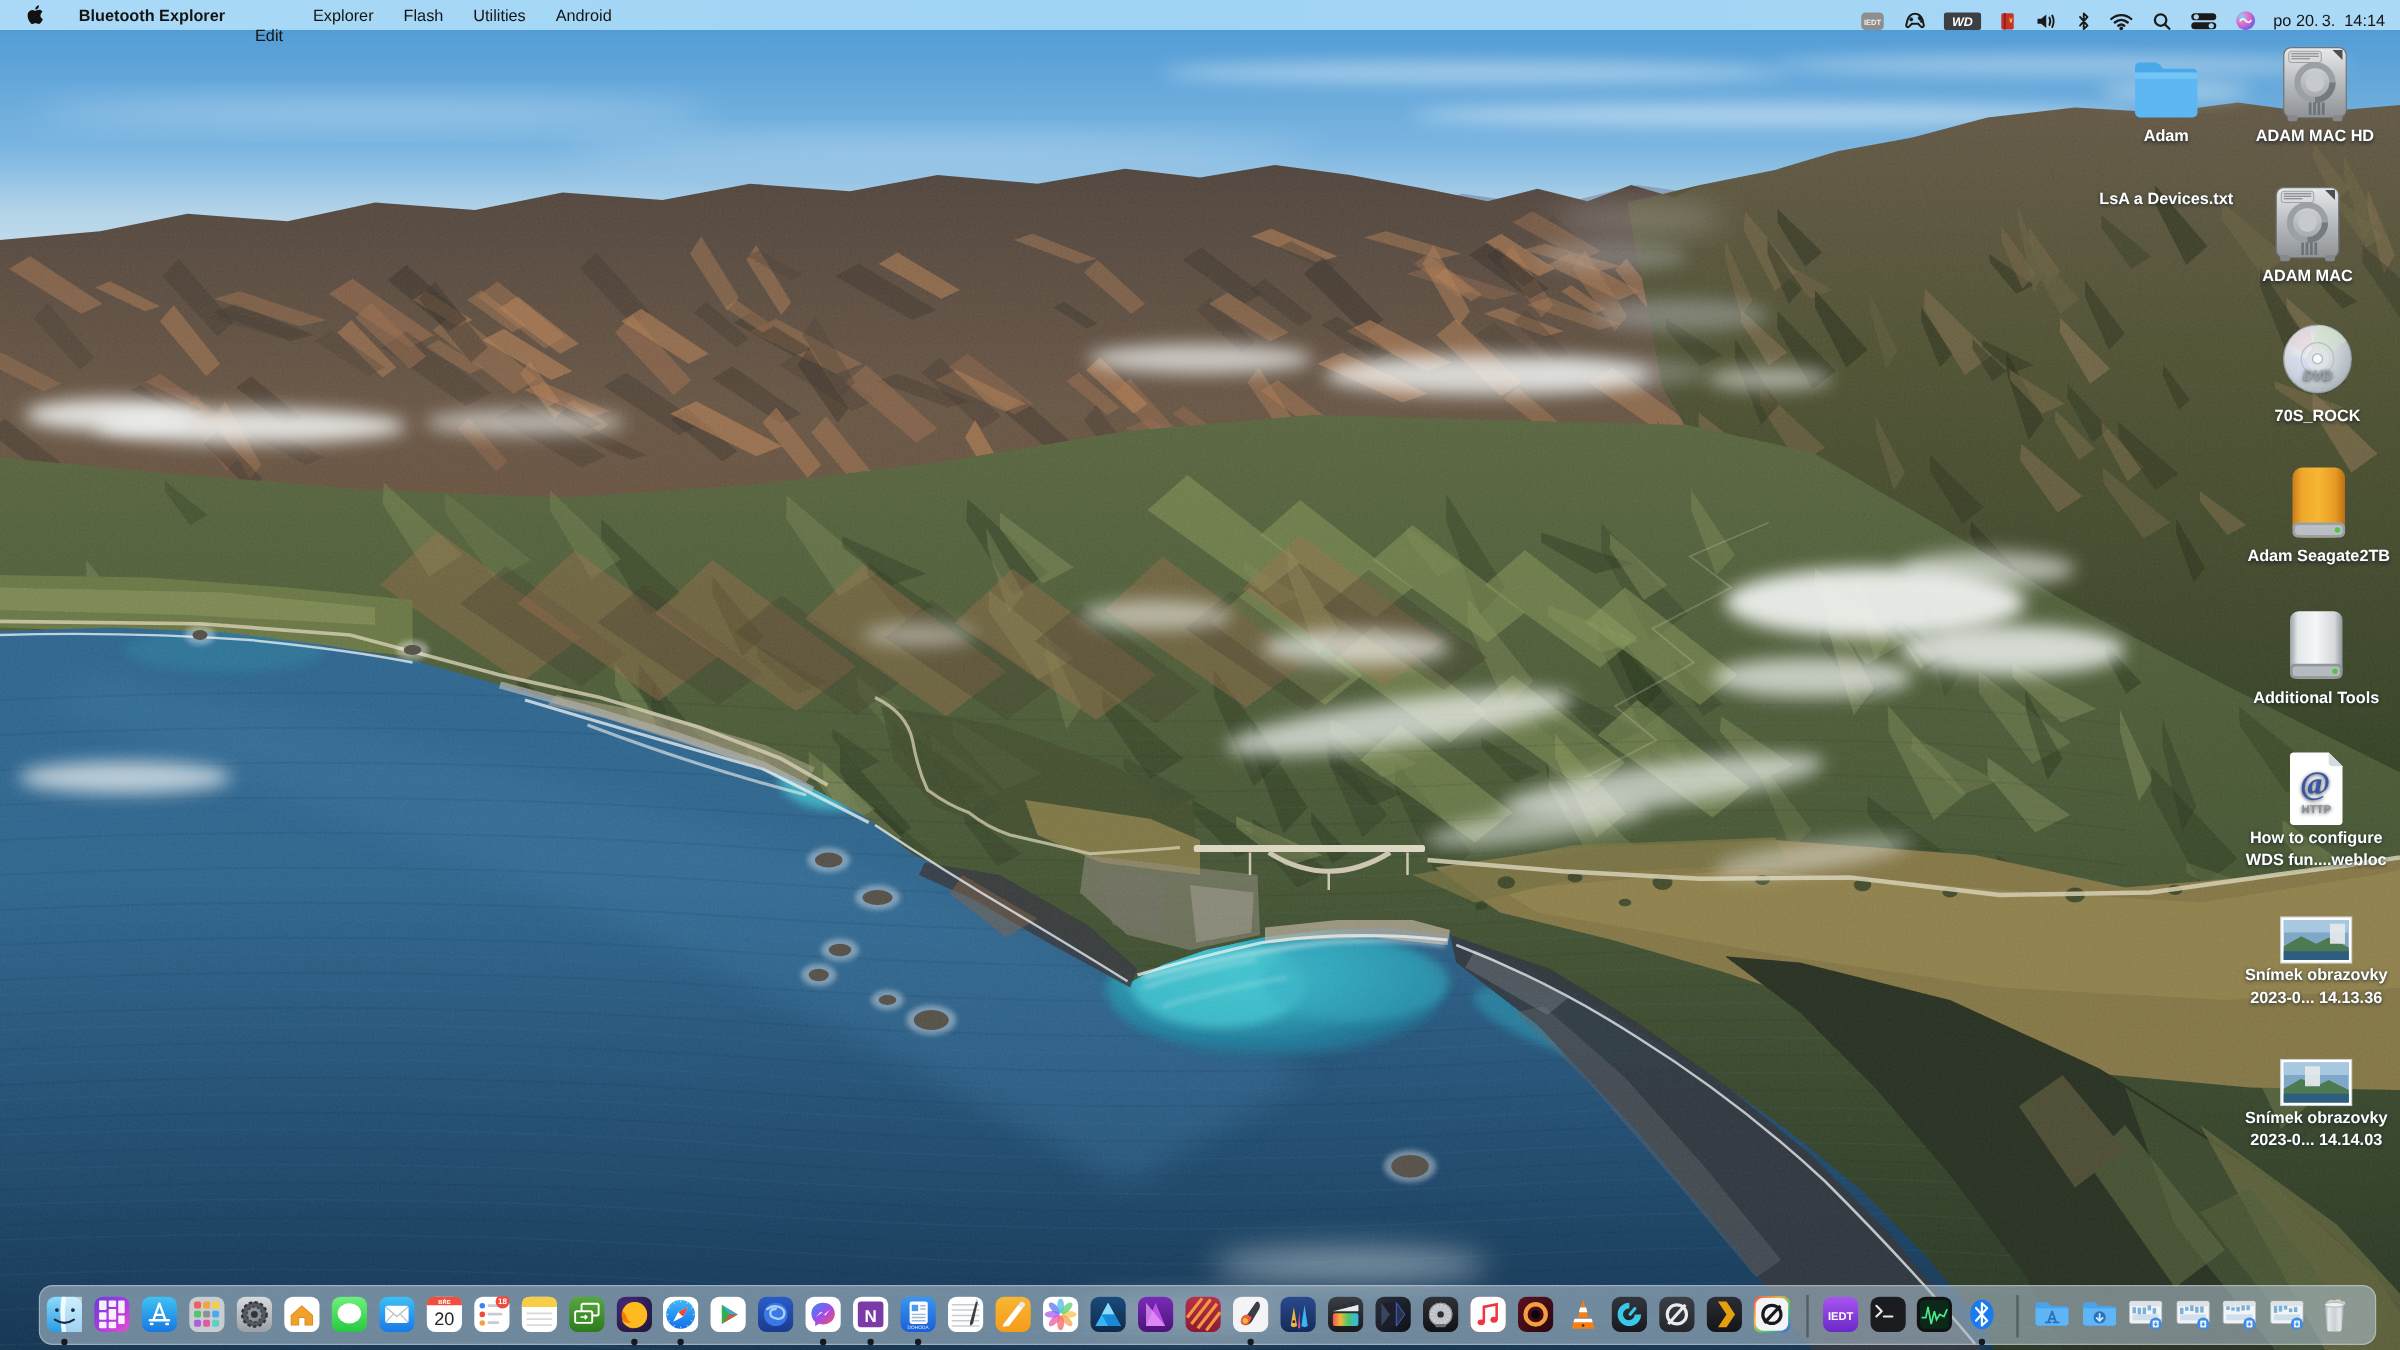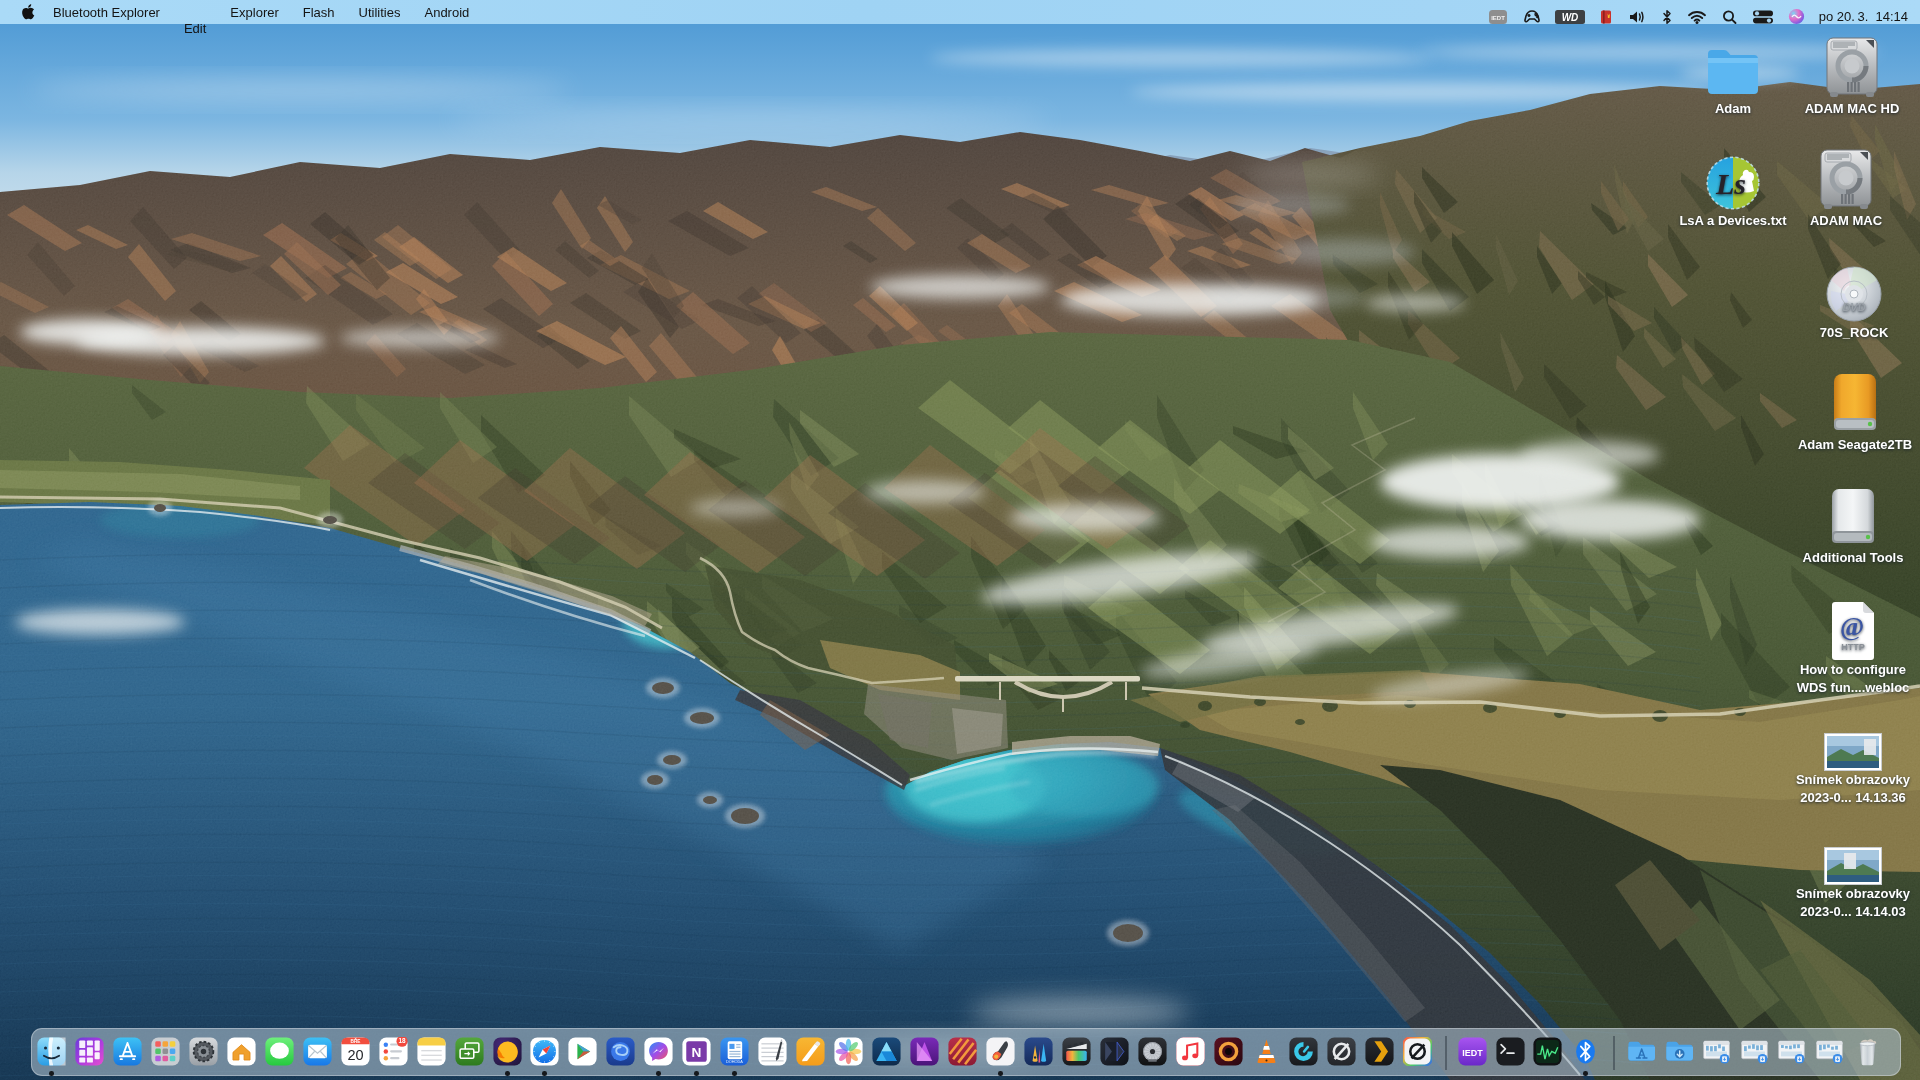--- a/index.html
+++ b/index.html
@@ -1,18 +1,18 @@
 <!DOCTYPE html>
 <html><head><meta charset="utf-8"><style>
   html,body{margin:0;padding:0;width:1920px;height:1080px;overflow:hidden;background:#1a4468;font-family:"Liberation Sans",sans-serif;}
   #stage{position:relative;width:1920px;height:1080px;overflow:hidden;}
   #wall{position:absolute;left:0;top:0;width:1920px;height:1080px;}
   #menubar{position:absolute;left:0;top:0;width:1920px;height:24px;background:linear-gradient(90deg,#aadaf7 0%,#9fd3f4 45%,#a3d5f5 75%,#abdaf7 100%);display:flex;align-items:center;color:#141414;font-size:13px;}
   #apl{margin-left:21px;display:flex;align-items:center;}
-  #menubar .app{font-weight:normal;margin-left:18px;}
+  #menubar .app{font-weight:bold;margin-left:28px;}
   #menubar .mi{margin-left:24px;}
   #mright{position:absolute;right:12px;top:0;height:33px;display:flex;align-items:center;color:#141414;font-size:13px;}
   #mright .sic{margin-left:14px;display:flex;align-items:center;}
   #clock{margin-left:14px;}
   .dicon{position:absolute;text-align:center;color:#fff;font-size:13px;font-weight:bold;text-shadow:0 1px 3px rgba(20,30,40,0.9);line-height:18px;}
   #dock{position:absolute;left:31px;top:1028px;width:1870px;height:47.5px;background:rgba(170,188,202,0.6);border:0.5px solid rgba(255,255,255,0.32);border-radius:11px;box-sizing:border-box;}
   .dk{position:absolute;top:7.5px;width:29px;height:29px;}
   .dk svg{display:block;width:29px;height:29px;}
   .dot{position:absolute;top:42px;width:4.5px;height:4.5px;border-radius:2.3px;background:#15181c;}
   .dsep{position:absolute;top:7px;width:1.5px;height:34px;background:rgba(45,55,65,0.5);}
@@ -703,40 +703,20 @@
               <rect x="32" y="46" width="2.2" height="10"></rect>
               <rect x="35.5" y="46" width="2.2" height="10"></rect>
             </g>
 <rect x="8" y="56" width="8" height="5" rx="2" fill="#85898d"></rect>
             <rect x="44" y="56" width="8" height="5" rx="2" fill="#85898d"></rect>
 </svg>
         </div>
         <div>ADAM MAC HD</div>
       </div>
 <div class="dicon" style="left:1663px;top:150px;width:140px;">
-        <div style="height:62px;display:flex;align-items:flex-end;justify-content:center;">
-          <svg width="58" height="58" viewBox="0 0 58 58">
-<defs>
-              <clipPath id="lsacp">
-                <circle cx="29" cy="29" r="26"></circle>
-              </clipPath>
-<linearGradient id="lsab" x1="0" y1="0" x2="0" y2="1">
-                <stop offset="0" stop-color="#249fe0"></stop>
-                <stop offset="1" stop-color="#3fc6da"></stop>
-              </linearGradient>
-            </defs>
-<g clip-path="url(#lsacp)">
-<rect x="0" y="0" width="29" height="58" fill="url(#lsab)"></rect>
-<rect x="29" y="0" width="29" height="58" fill="#a6c634"></rect>
-<path d="M36,30 q-2,-6 3,-9 q-1,-3 2,-5 q3,-1 4,2 q5,0 5,5 q0,3 -2,4 l2,10 q-8,3 -14,0 Z" fill="#ffffff"></path>
-</g>
-<text x="27" y="40" font-family="Liberation Serif" font-style="italic" font-weight="bold" font-size="30" fill="#26222a" text-anchor="middle">Ls</text>
-<circle cx="29" cy="29" r="25.8" fill="none" stroke="#bfe0ec" stroke-width="1.6" stroke-dasharray="3.2,2.4" opacity="0.85"></circle>
-</svg>
-        </div>
         <div>LsA a Devices.txt</div>
       </div>
 <div class="dicon" style="left:1786px;top:150px;width:120px;">
         <div style="height:62px;display:flex;align-items:flex-end;justify-content:center;">
           <svg width="60" height="64" viewBox="0 0 60 64">
 <defs>
               <linearGradient id="hdg2" x1="0" y1="0" x2="0" y2="1">
                 <stop offset="0" stop-color="#e8e9ea"></stop>
                 <stop offset="0.5" stop-color="#b9bcbf"></stop>
                 <stop offset="1" stop-color="#8f9396"></stop>
@@ -759,21 +739,21 @@
               <rect x="32" y="46" width="2.2" height="10"></rect>
               <rect x="35.5" y="46" width="2.2" height="10"></rect>
             </g>
 <rect x="8" y="56" width="8" height="5" rx="2" fill="#85898d"></rect>
             <rect x="44" y="56" width="8" height="5" rx="2" fill="#85898d"></rect>
 </svg>
         </div>
         <div>ADAM MAC</div>
       </div>
 <div class="dicon" style="left:1794px;top:257px;width:120px;">
-        <div style="height:67px;display:flex;align-items:flex-end;justify-content:center;">
+        <div style="height:67px;display:flex;align-items:flex-start;justify-content:center;">
           <svg width="60" height="60" viewBox="0 0 60 60">
 <defs>
               <radialGradient id="dvdg" cx="0.38" cy="0.35" r="0.8">
                 <stop offset="0" stop-color="#f2f4f6"></stop>
                 <stop offset="0.45" stop-color="#d4d9de"></stop>
                 <stop offset="0.75" stop-color="#b8bfc6"></stop>
                 <stop offset="1" stop-color="#9aa2ab"></stop>
               </radialGradient>
             </defs>
 <circle cx="30" cy="30" r="27" fill="url(#dvdg)" stroke="#9aa2ab" stroke-width="1"></circle>

